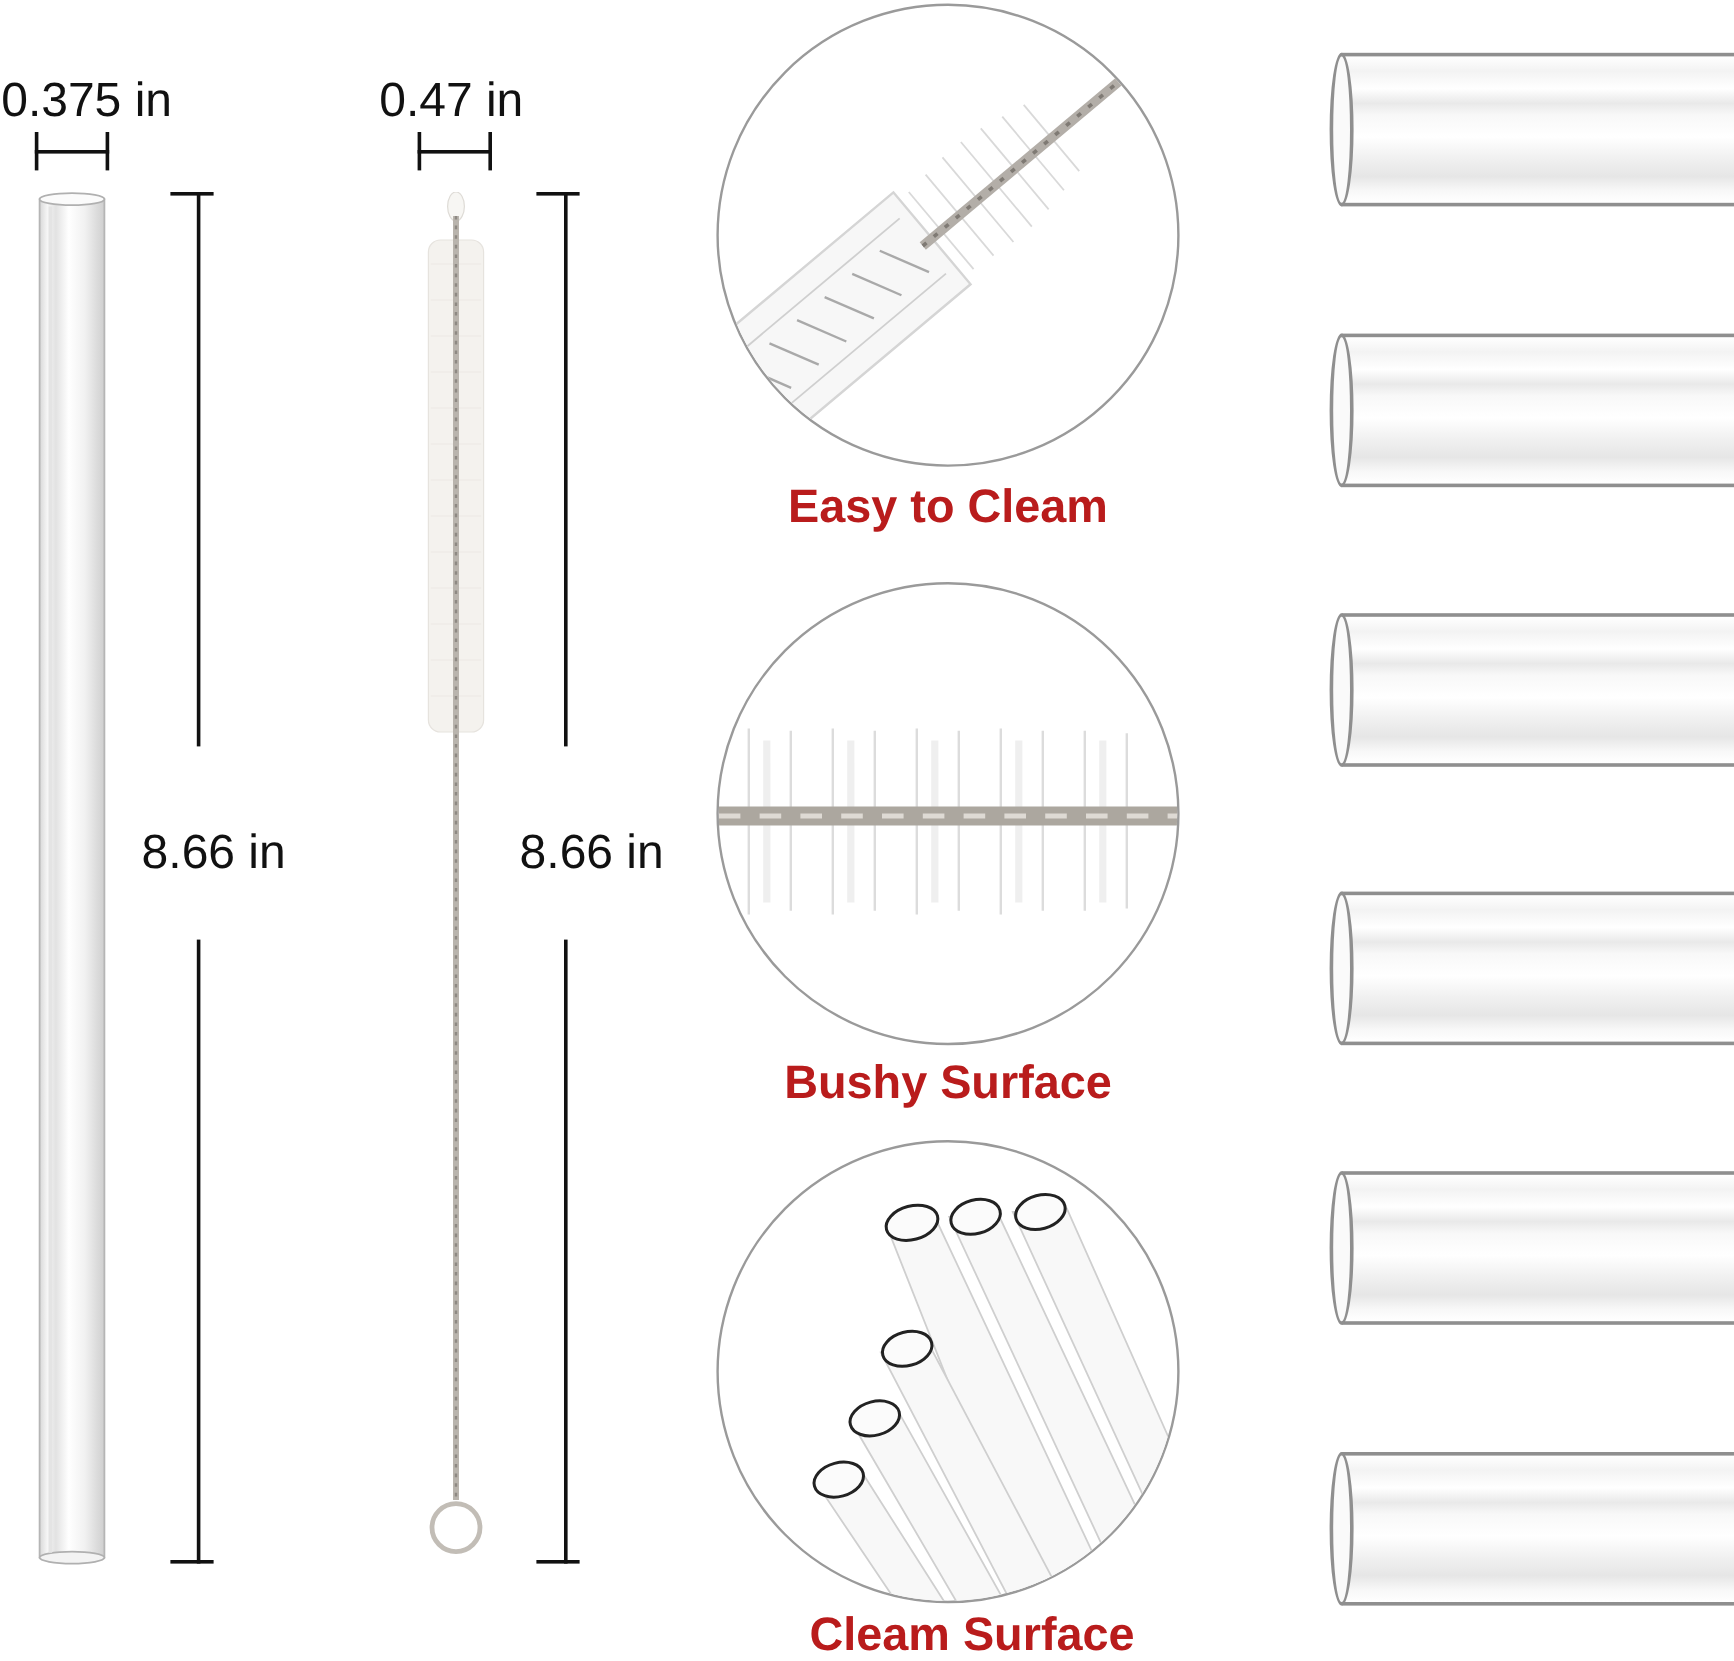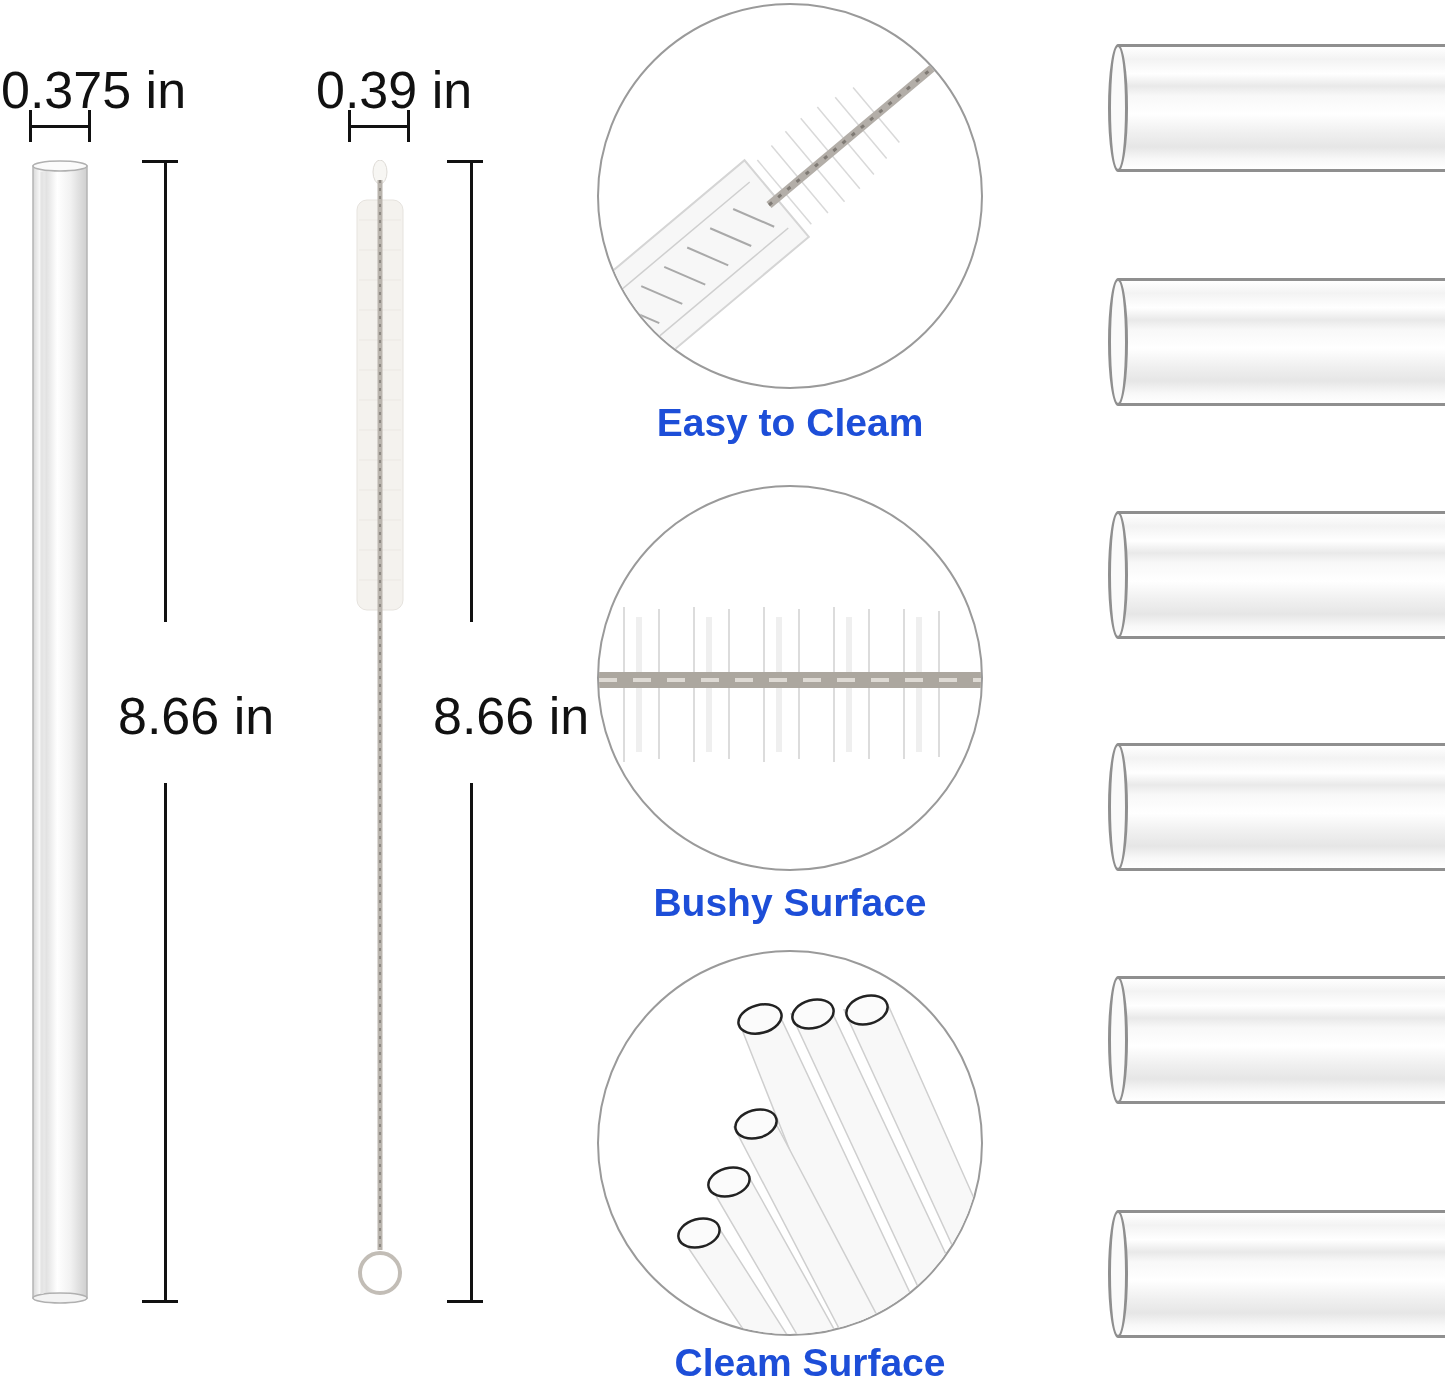--- a/index.html
+++ b/index.html
@@ -1,19 +1,19 @@
 <!DOCTYPE html>
 <html><head>
 <meta charset="utf-8">
 <style>
   html, body { margin:0; padding:0; background:#ffffff; }
   body { width:1445px; height:1384px; position:relative; overflow:hidden; font-family:"Liberation Sans", sans-serif; color:#111; }
   .abs { position:absolute; }
-  .dim-label { font-size:52px; font-weight:400; color:#111; line-height:1; white-space:nowrap; }
-  .feature-label { font-size:39px; font-weight:700; color:#1d4ed8; line-height:1; white-space:nowrap; text-align:center; }
+  .dim-label { font-size:40px; font-weight:400; color:#111; line-height:1; white-space:nowrap; }
+  .feature-label { font-size:39px; font-weight:700; color:#b91c1c; line-height:1; white-space:nowrap; text-align:center; }
   .hline { position:absolute; background:#111; }
   .vline { position:absolute; background:#111; }
   .circle { position:absolute; border:2px solid #9a9a9a; border-radius:50%; background:#fff; overflow:hidden; box-sizing:border-box; }
   .circle svg { position:absolute; left:0; top:0; }
   .tube-h { position:absolute; box-sizing:border-box; border-top:3px solid #8f8f8f; border-bottom:3px solid #8f8f8f; background:linear-gradient(to bottom,#ffffff 0%,#f3f3f3 10%,#ffffff 22%,#e9e9e9 32%,#f8f8f8 40%,#ffffff 55%,#f0f0f0 70%,#e6e6e6 82%,#f8f8f8 92%,#ffffff 100%); }
   .tube-h .end { position:absolute; left:-10px; top:-3px; width:20px; height:calc(100% + 6px); border:3px solid #8f8f8f; border-radius:50%; box-sizing:border-box; background:#fafafa; }
 </style>
 </head>
 <body>
 
@@ -45,21 +45,21 @@
 </div>
 
 <div>
   <div class="hline" style="left:142px; top:160px; width:36px; height:3px;"></div>
   <div class="vline" style="left:164px; top:160px; width:3px; height:462px;"></div>
   <div class="vline" style="left:164px; top:783px; width:3px; height:520px;"></div>
   <div class="hline" style="left:142px; top:1300px; width:36px; height:3px;"></div>
 </div>
 <div class="abs dim-label" style="left:118px; top:690px;">8.66 in</div>
 
-<div class="abs dim-label" style="left:316px; top:64px;">0.39 in</div>
+<div class="abs dim-label" style="left:316px; top:64px;">0.47 in</div>
 <div>
   <div class="hline" style="left:348px; top:125px; width:62px; height:3px;"></div>
   <div class="vline" style="left:348px; top:110px; width:3px; height:32px;"></div>
   <div class="vline" style="left:407px; top:110px; width:3px; height:32px;"></div>
 </div>
 
 <div class="abs" style="left:345px; top:160px; width:70px; height:1150px;">
   <svg width="70" height="1150" viewBox="0 0 70 1150">
 
     <g fill="#f4f2ee" stroke="#e6e3de" stroke-width="1">

